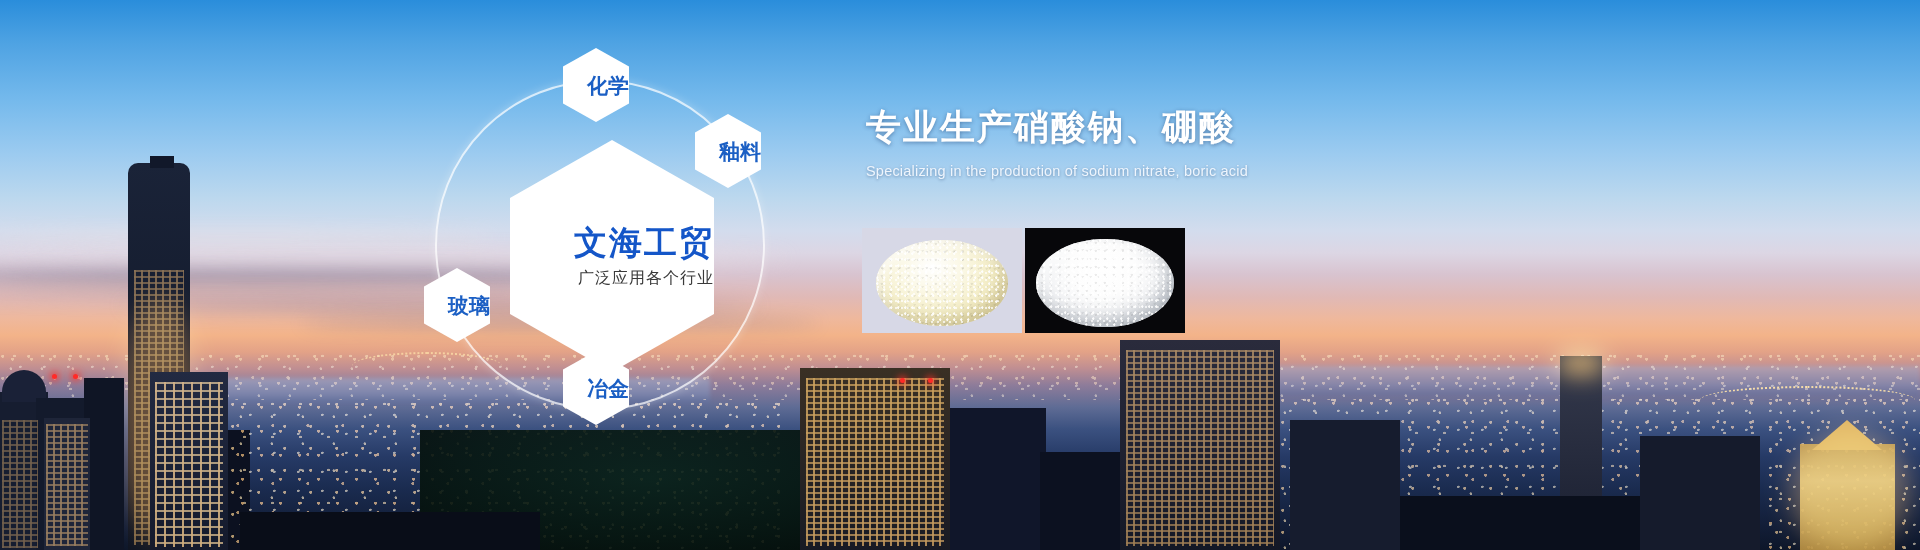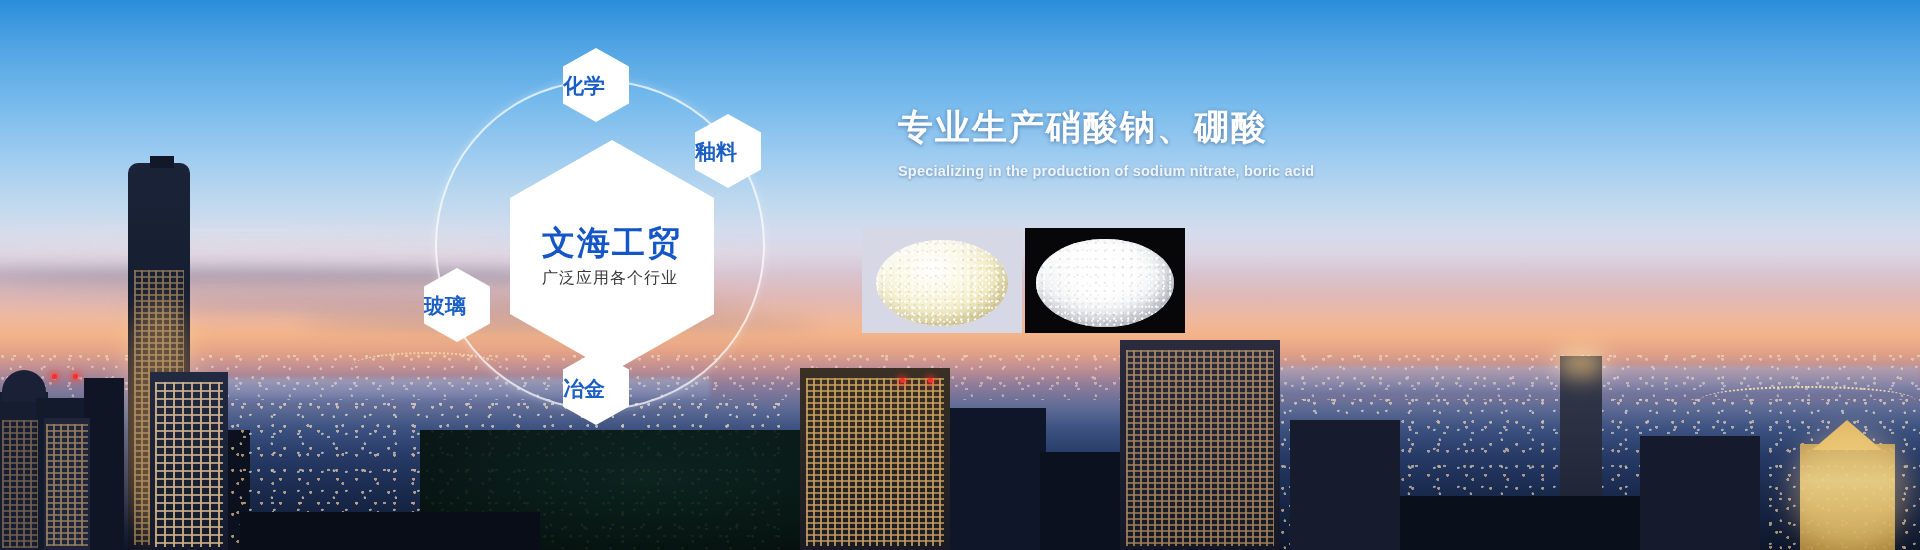--- a/index.html
+++ b/index.html
@@ -107,21 +107,21 @@
     position:absolute;
     border:2px solid rgba(255,255,255,.72);
     border-radius:50%;
     box-shadow:0 0 10px rgba(255,255,255,.28);
   }
   .hex{
     position:absolute;
     background:#ffffff;
     clip-path:polygon(50% 0%,100% 25%,100% 75%,50% 100%,0% 75%,0% 25%);
     display:flex; flex-direction:column;
-    align-items:flex-start; justify-content:center;
+    align-items:flex-end; justify-content:center;
     text-align:center;
     line-height:1;
   }
   .hex-small{
     width:66px; height:74px;
   }
   .hex-small .hlabel{
     font-size:21px; font-weight:bold; color:#1b5fc4;
     letter-spacing:0px;
   }
@@ -131,32 +131,31 @@
   .hex-center .ctitle{
     font-size:33px; font-weight:bold; color:#1456c8;
     letter-spacing:2px;
   }
   .hex-center .csub{
     margin-top:11px;
     font-size:16px; color:#3a3a3a; letter-spacing:1px;
   }
 
   
-  .txt-block{ position:absolute; left:866px; top:104px; width:620px;margin-left:32px; }
+  .txt-block{ position:absolute; left:866px; top:104px; width:620px; }
   .headline{
     font-size:35px; font-weight:bold; color:#ffffff;
     letter-spacing:2px; white-space:nowrap;
     text-shadow:0 1px 4px rgba(10,40,90,.45);
   }
   .subline{
     margin-top:12px;
     font-size:14.5px; color:#eef5fd; letter-spacing:.2px;
     white-space:nowrap;
     text-shadow:0 1px 3px rgba(10,40,90,.4);
-    font-weight:bold;
   }
   .tagline{
     margin-top:19px;
     font-size:19px; color:#ffffff; font-style:italic;
     letter-spacing:3px; white-space:nowrap;
     font-family:"Liberation Serif","DejaVu Serif",serif;
     text-shadow:0 1px 3px rgba(10,40,90,.4);
   }
 
   

